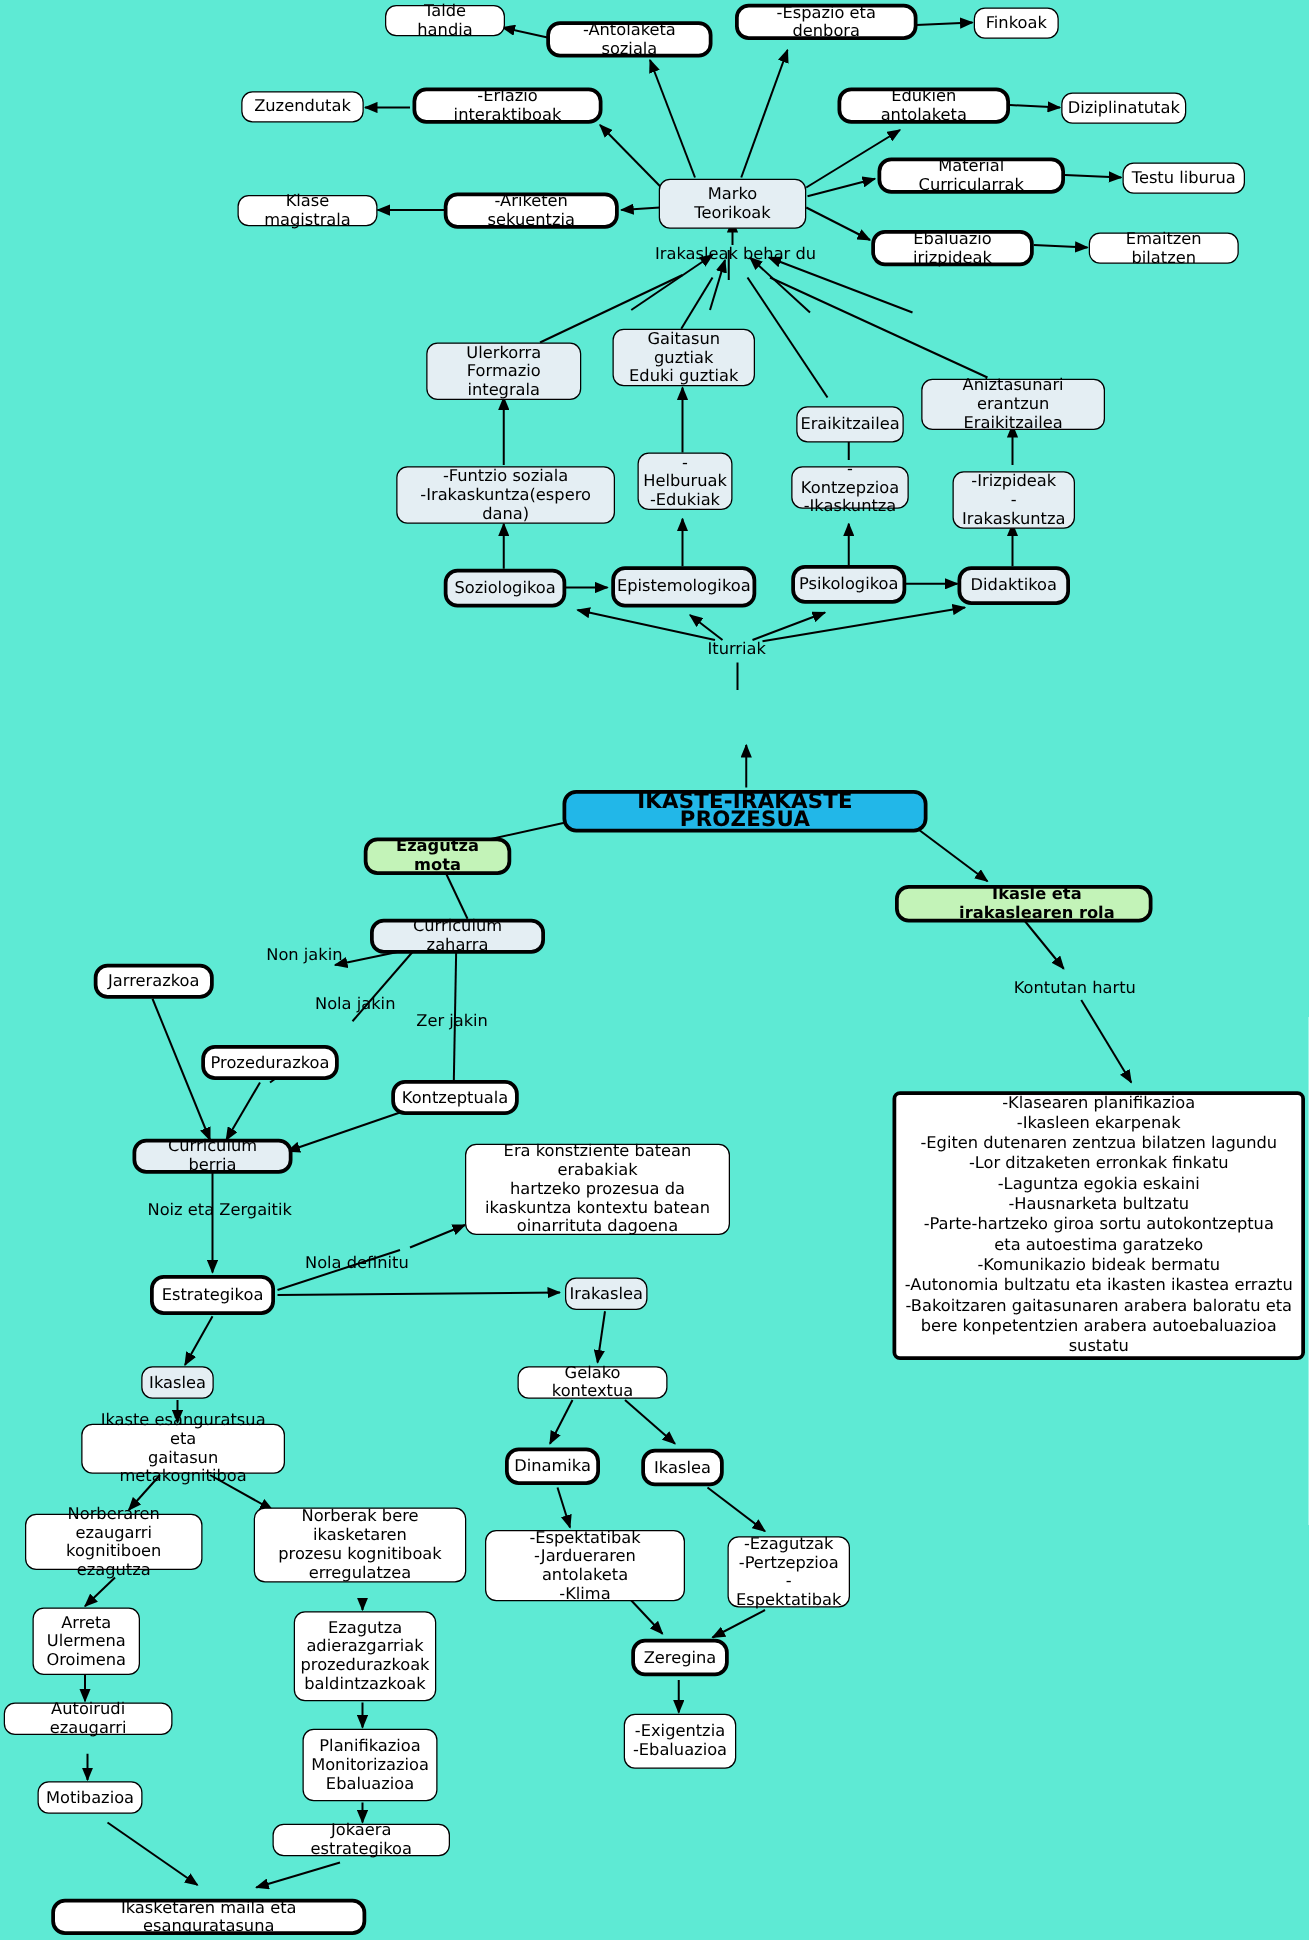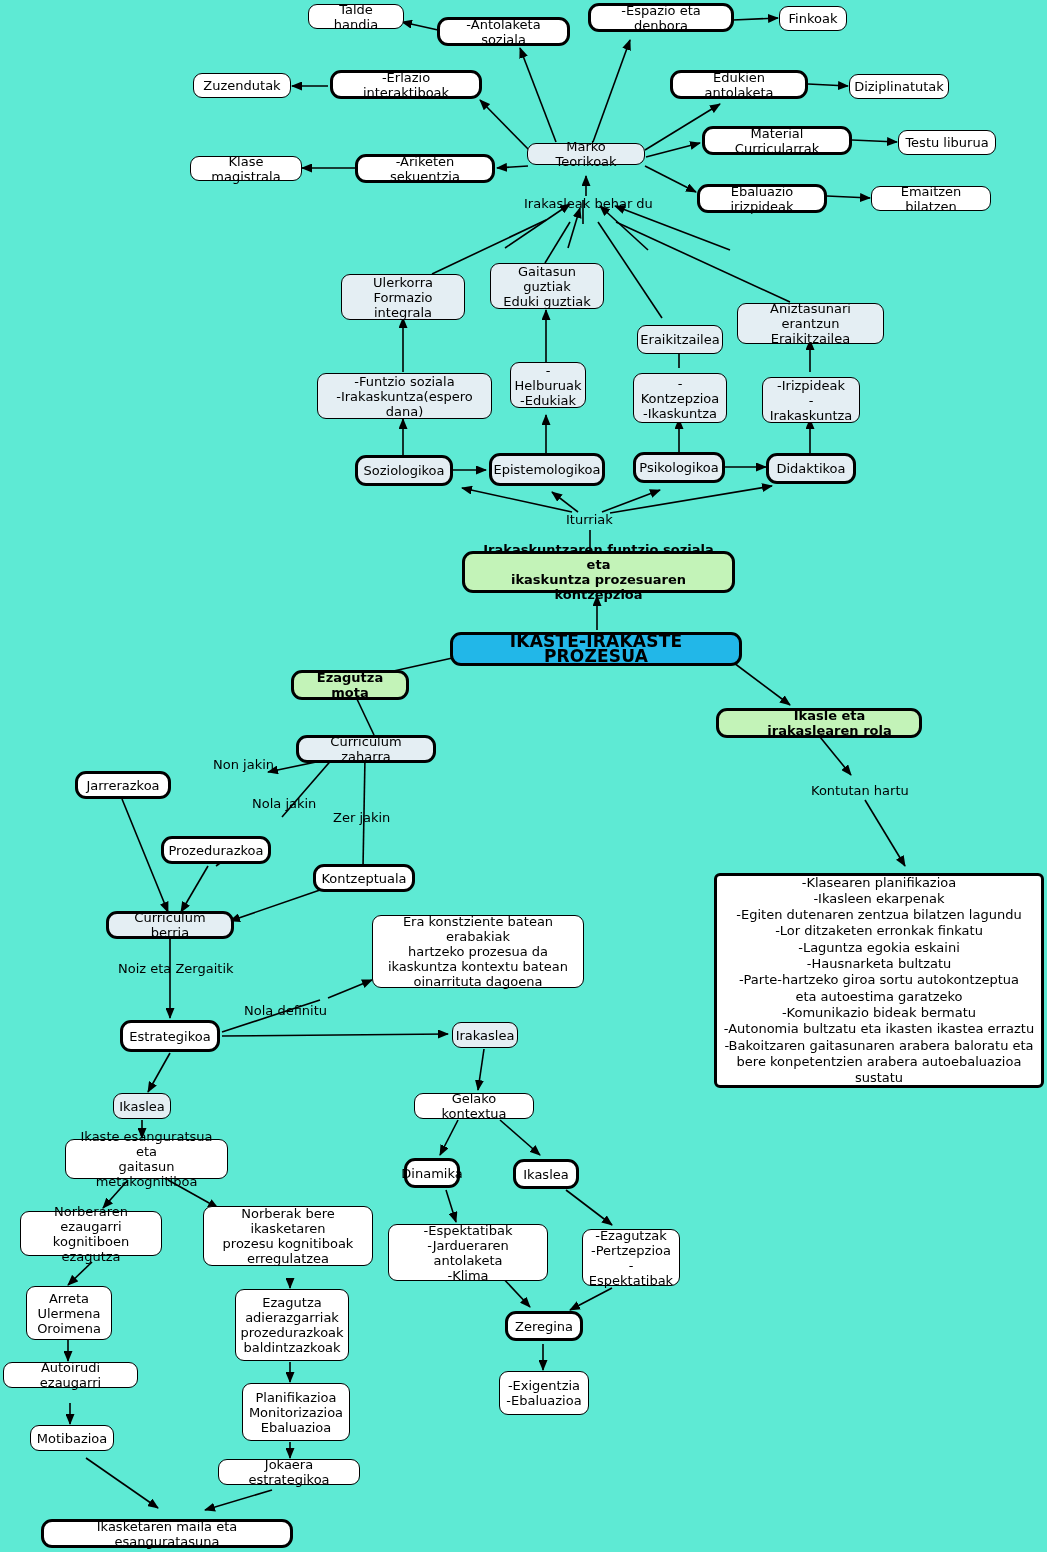--- a/index.html
+++ b/index.html
@@ -157,21 +157,21 @@
   <div class="node plain" style="left:308px;top:4px;width:96px;height:25px;">Talde handia</div>
   <div class="node thick" style="left:437px;top:17px;width:133px;height:29px;">-Antolaketa soziala</div>
   <div class="node thick" style="left:588px;top:3px;width:146px;height:29px;">-Espazio eta denbora</div>
   <div class="node plain" style="left:779px;top:6px;width:68px;height:25px;">Finkoak</div>
 
   <div class="node plain" style="left:193px;top:73px;width:98px;height:25px;">Zuzendutak</div>
   <div class="node thick" style="left:330px;top:70px;width:152px;height:29px;">-Erlazio interaktiboak</div>
   <div class="node thick" style="left:670px;top:70px;width:138px;height:29px;">Edukien antolaketa</div>
   <div class="node plain" style="left:849px;top:74px;width:100px;height:25px;">Diziplinatutak</div>
 
-  <div class="node blue plain" style="left:527px;top:143px;width:118px;height:22px;">Marko Teorikoak</div>
+  <div class="node blue plain" style="left:527px;top:143px;width:118px;height:40px;">Marko Teorikoak</div>
   <div class="node thick" style="left:702px;top:126px;width:150px;height:29px;">Material Curricularrak</div>
   <div class="node plain" style="left:898px;top:130px;width:98px;height:25px;">Testu liburua</div>
 
   <div class="node plain" style="left:190px;top:156px;width:112px;height:25px;">Klase magistrala</div>
   <div class="node thick" style="left:355px;top:154px;width:140px;height:29px;">-Ariketen sekuentzia</div>
   <div class="node thick" style="left:697px;top:184px;width:130px;height:29px;">Ebaluazio irizpideak</div>
   <div class="node plain" style="left:871px;top:186px;width:120px;height:25px;">Emaitzen bilatzen</div>
 
   <div class="edge-label" style="left:524px;top:196px;">Irakasleak behar du</div>
 
@@ -180,34 +180,32 @@
   <div class="node blue plain" style="left:490px;top:263px;width:114px;height:46px;">Gaitasun guztiak
 Eduki guztiak</div>
   <div class="node blue plain" style="left:637px;top:325px;width:86px;height:29px;">Eraikitzailea</div>
   <div class="node blue plain" style="left:737px;top:303px;width:147px;height:41px;">Aniztasunari erantzun
 Eraikitzailea</div>
 
   <div class="node blue plain" style="left:317px;top:373px;width:175px;height:46px;">-Funtzio soziala
 -Irakaskuntza(espero dana)</div>
   <div class="node blue plain" style="left:510px;top:362px;width:76px;height:46px;">-Helburuak
 -Edukiak</div>
-  <div class="node blue plain" style="left:633px;top:373px;width:94px;height:50px;">-Kontzepzioa
+  <div class="node blue plain" style="left:633px;top:373px;width:94px;height:34px;">-Kontzepzioa
 -Ikaskuntza</div>
   <div class="node blue plain" style="left:762px;top:377px;width:98px;height:46px;">-Irizpideak
 -Irakaskuntza</div>
 
   <div class="node blue thick" style="left:355px;top:455px;width:98px;height:31px;">Soziologikoa</div>
   <div class="node blue thick" style="left:489px;top:453px;width:116px;height:33px;">Epistemologikoa</div>
   <div class="node blue thick" style="left:633px;top:452px;width:92px;height:31px;">Psikologikoa</div>
   <div class="node blue thick" style="left:766px;top:453px;width:90px;height:31px;">Didaktikoa</div>
 
   <div class="edge-label" style="left:566px;top:512px;">Iturriak</div>
 
-  <div class="node green thick" style="left:462px;top:551px;width:273px;height:42px;">Irakaskuntzaren funtzio soziala eta
-ikaskuntza prozesuaren kontzepzioa</div>
   <div class="node cyan thick" style="left:450px;top:632px;width:292px;height:34px;">IKASTE-IRAKASTE PROZESUA</div>
 
   <div class="node green thick" style="left:291px;top:670px;width:118px;height:30px;">Ezagutza mota</div>
   <div class="node green thick" style="left:716px;top:708px;width:206px;height:30px;padding-left:27px;">Ikasle eta irakaslearen rola</div>
 
   <div class="edge-label" style="left:811px;top:783px;">Kontutan hartu</div>
 
   <div class="node biglist" style="left:714px;top:873px;width:330px;height:215px;">-Klasearen planifikazioa
 -Ikasleen ekarpenak
 -Egiten dutenaren zentzua bilatzen lagundu
@@ -242,21 +240,21 @@
 
   <div class="node thick" style="left:120px;top:1020px;width:100px;height:32px;">Estrategikoa</div>
   <div class="node blue plain" style="left:452px;top:1022px;width:66px;height:26px;">Irakaslea</div>
 
   <div class="node blue plain" style="left:113px;top:1093px;width:58px;height:26px;">Ikaslea</div>
   <div class="node plain" style="left:414px;top:1093px;width:120px;height:26px;">Gelako kontextua</div>
 
   <div class="node plain" style="left:65px;top:1139px;width:163px;height:40px;">Ikaste esanguratsua eta
 gaitasun metakognitiboa</div>
 
-  <div class="node thick" style="left:404px;top:1158px;width:56px;height:30px;">Dinamika</div>
+  <div class="node thick" style="left:404px;top:1158px;width:76px;height:30px;">Dinamika</div>
   <div class="node thick" style="left:513px;top:1159px;width:66px;height:30px;">Ikaslea</div>
 
   <div class="node plain" style="left:20px;top:1211px;width:142px;height:45px;">Norberaren ezaugarri
 kognitiboen ezagutza</div>
   <div class="node plain" style="left:203px;top:1206px;width:170px;height:60px;">Norberak bere ikasketaren
 prozesu kognitiboak
 erregulatzea</div>
   <div class="node plain" style="left:388px;top:1224px;width:160px;height:57px;">-Espektatibak
 -Jardueraren antolaketa
 -Klima</div>

